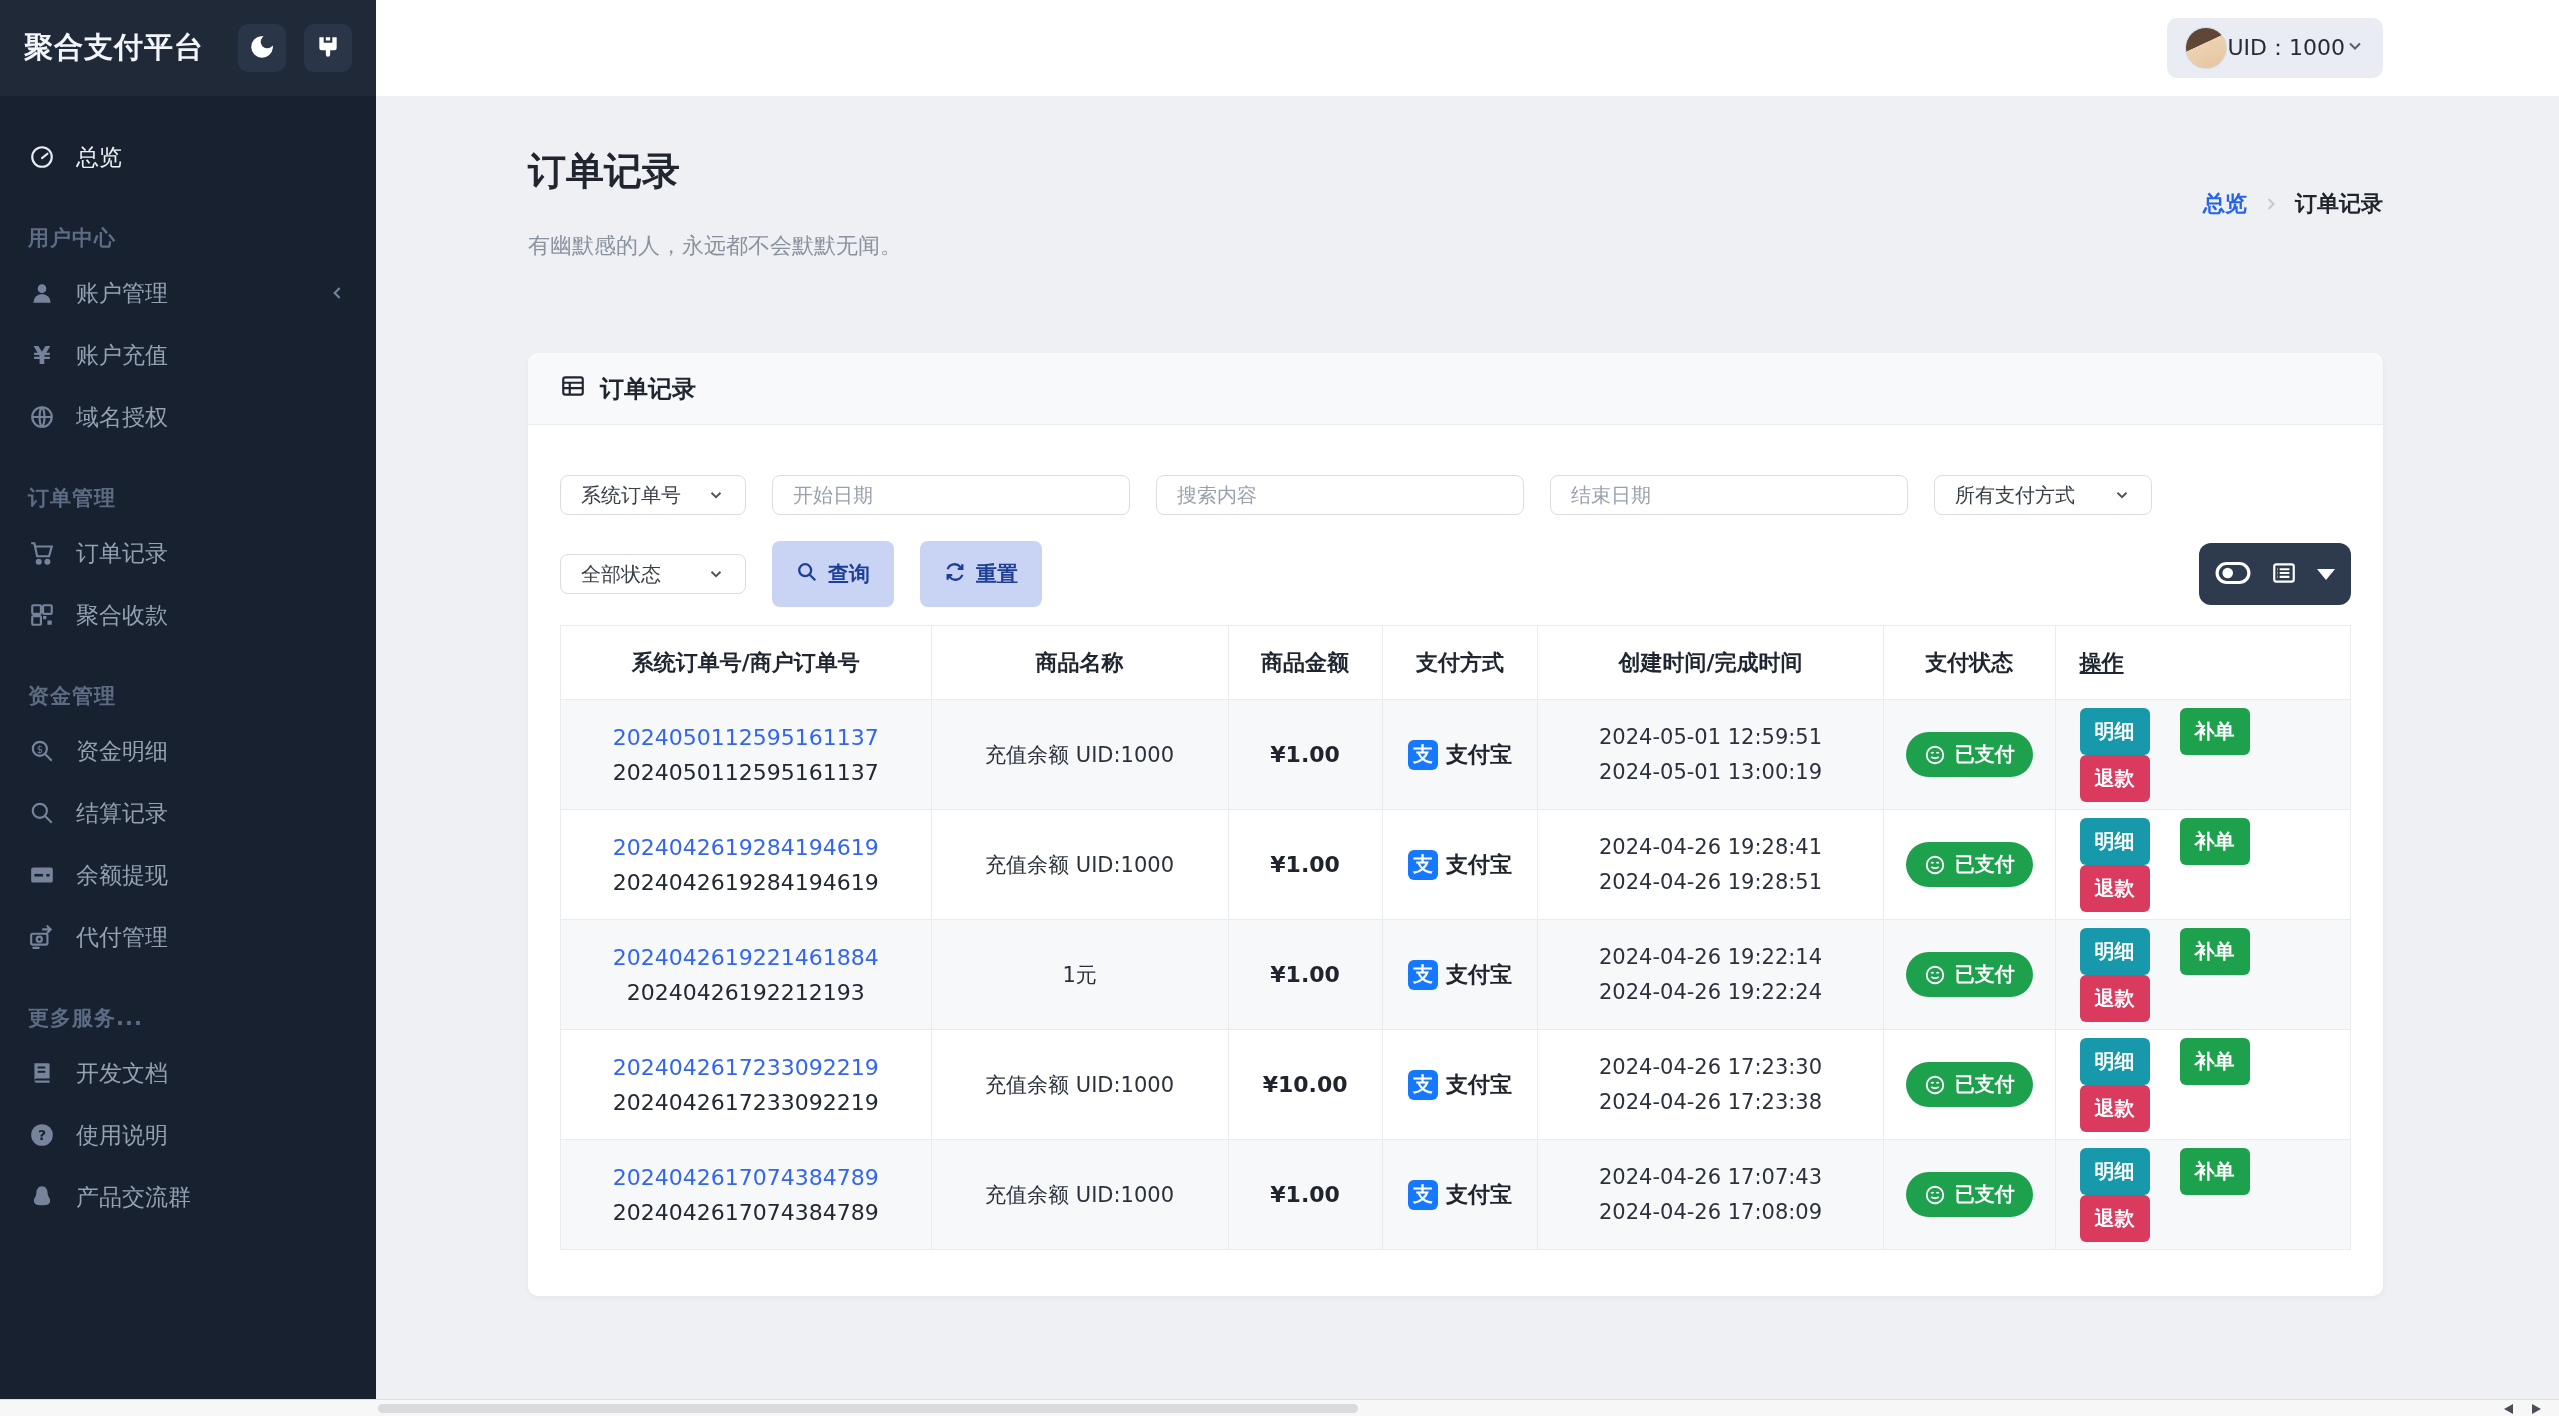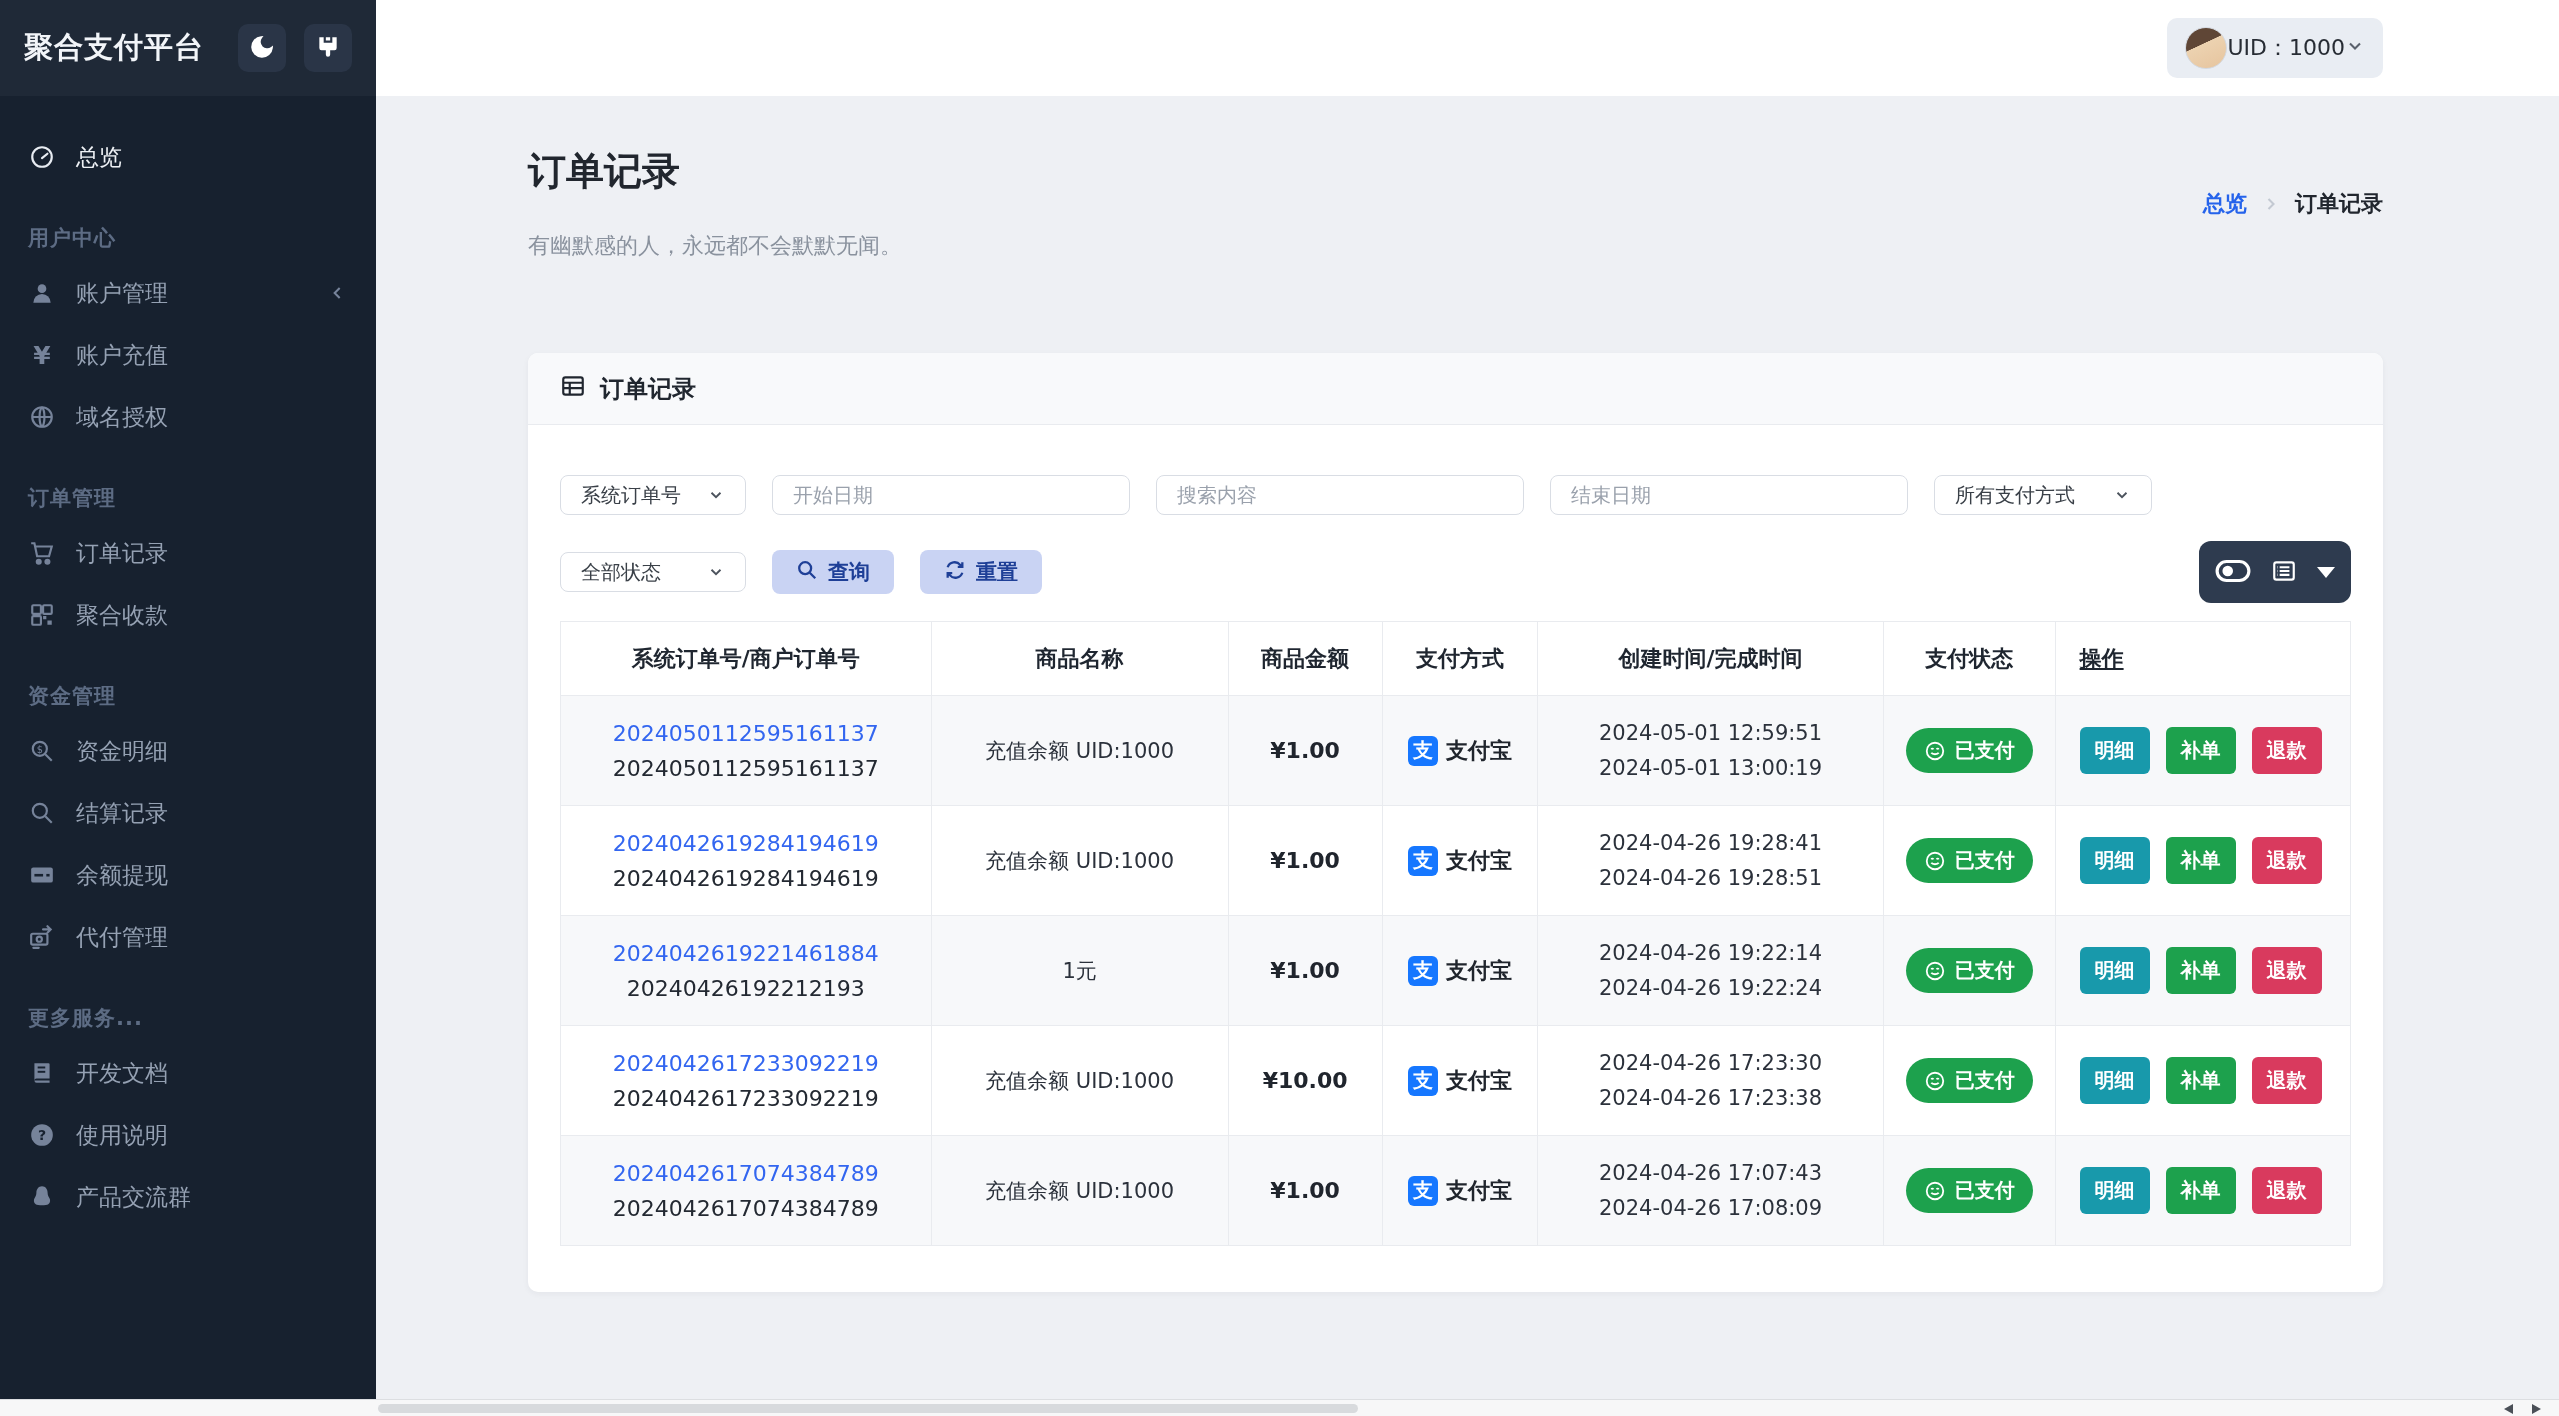--- a/index.html
+++ b/index.html
@@ -57,41 +57,41 @@
   .select{display:flex;align-items:center;justify-content:space-between;gap:16px;cursor:pointer;}
   .select svg{width:18px;height:18px;color:#4c535d;flex:0 0 18px;}
   .w-type{width:186px;}
   .w-search{width:368px;}
   .w-date{width:358px;}
   .w-pay{width:218px;}
   .w-status{width:186px;}
 
   .filter-row2{display:flex;justify-content:space-between;align-items:center;margin-top:26px;}
   .fr2-left{display:flex;gap:26px;align-items:center;}
-  .btn{height:44px;border:none;border-radius:8px;background:var(--btn-bg);color:var(--btn-text);font-size:21px;font-weight:700;padding:0 24px;display:flex;align-items:center;gap:10px;cursor:pointer;}
+  .btn{height:66px;border:none;border-radius:8px;background:var(--btn-bg);color:var(--btn-text);font-size:21px;font-weight:700;padding:0 24px;display:flex;align-items:center;gap:10px;cursor:pointer;}
   .btn svg{width:22px;height:22px;}
   .table-tools{width:152px;height:62px;border-radius:12px;background:var(--darkbtn);display:flex;align-items:center;justify-content:center;gap:20px;color:#fff;cursor:pointer;border:none;}
   .table-tools svg{height:26px;}
   .caret{width:0;height:0;border-left:9px solid transparent;border-right:9px solid transparent;border-top:11px solid #fff;}
 
   
   table{width:100%;border-collapse:collapse;table-layout:fixed;margin-top:18px;}
   th{height:74px;font-size:22px;font-weight:700;color:#1f2630;border:1px solid #e9ebef;background:#fff;text-align:center;}
   td{height:110px;border:1px solid #e9ebef;text-align:center;font-size:21px;color:#2b313b;padding:0 10px;}
   tbody tr:nth-child(odd) td{background:#f7f8fa;}
   th.col-actions, td.col-actions{text-align:left;padding-left:24px;text-decoration:underline;}
   .order-link{display:block;color:var(--link-blue);font-size:22px;text-decoration:none;margin-bottom:10px;cursor:pointer;}
   .merchant-no{color:#232932;font-size:22px;}
   .amount{font-weight:700;color:#20252d;font-size:22px;}
   .paycell{display:flex;align-items:center;justify-content:center;gap:8px;font-weight:700;font-size:22px;color:#20252d;}
   .alipay-chip{width:30px;height:30px;border-radius:6px;background:var(--alipay);color:#fff;font-size:20px;font-weight:700;display:inline-flex;align-items:center;justify-content:center;}
   .timecell div{line-height:35px;}
   .pill{display:inline-flex;align-items:center;gap:9px;background:var(--green);color:#fff;font-size:20px;font-weight:700;border-radius:999px;padding:9px 18px;}
   .pill svg{width:22px;height:22px;}
-  .act-btn{border:none;border-radius:6px;color:#fff;font-size:20px;font-weight:700;padding:10px 15px;margin-right:16px;cursor:pointer;}
+  .act-btn{border:none;border-radius:6px;color:#fff;font-size:20px;font-weight:700;padding:10px 15px;margin-right:30px;cursor:pointer;}
   .act-detail{background:var(--teal);}
   .act-reissue{background:var(--green);}
   .act-refund{background:var(--red);}
 
   .table-footer{margin-top:32px;font-size:22px;color:#2a2f36;}
   .table-footer b{font-weight:700;}
 
   
   .hscroll{position:absolute;left:0;right:0;bottom:0;height:17px;background:#f7f7f8;border-top:1px solid #dcdee1;z-index:50;}
   .hthumb{position:absolute;left:378px;top:4px;width:980px;height:9px;border-radius:5px;background:#d8dadd;}

